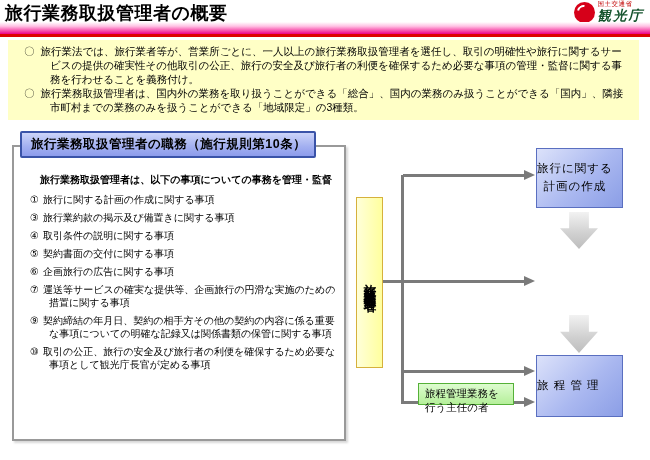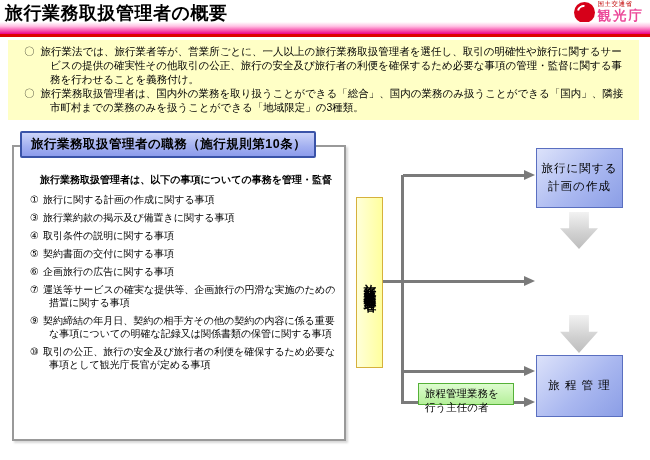--- a/index.html
+++ b/index.html
@@ -7,21 +7,21 @@
   body { font-family:"Liberation Sans","DejaVu Sans",sans-serif; color:#000; }
   .slide { position:relative; width:650px; height:460px; background:#fff; overflow:hidden; }
 
   
   .page-title { position:absolute; left:5px; top:1px; font-size:18px; font-weight:bold; letter-spacing:0.5px; }
   .logo { position:absolute; right:6px; top:1px; display:flex; align-items:flex-start; gap:3px; }
   .logo-disc { position:relative; width:21px; height:21px; background:#d60019; border-radius:50%; margin-top:1px; }
   .logo-swirl { position:absolute; left:3px; top:3px; width:13px; height:13px; border:2.5px solid transparent; border-top-color:#fff; border-radius:50%; transform:rotate(-35deg); }
   .logo-text { display:flex; flex-direction:column; line-height:1; }
   .logo-ministry { font-size:6.5px; color:#c00000; letter-spacing:0.5px; margin-bottom:1px; }
-  .logo-agency { font-size:13.5px; font-weight:bold; color:#ec4899; letter-spacing:2px; }
+  .logo-agency { font-size:13.5px; font-weight:bold; color:#14532d; letter-spacing:2px;font-style:italic; }
   .divider-grad { position:absolute; left:0; top:22px; width:650px; height:12px;
       background:linear-gradient(to bottom,#ffffff 0%,#ffc2e4 35%,#f857b0 70%,#ec0087 100%); }
   .divider-red { position:absolute; left:0; top:34px; width:650px; height:3px; background:#dd0000; }
 
   
   .summary { position:absolute; left:8px; top:40px; width:631px; height:80px; background:#ffffc6;
       padding:4px 10px 3px 16px; font-size:10.5px; line-height:14px; }
   .bullet { padding-left:26px; text-indent:-26px; }
   .bullet .marker { margin-right:6px; }
 
@@ -43,21 +43,21 @@
       display:flex; align-items:center; justify-content:center; }
   .manager-box span { writing-mode:vertical-rl; text-orientation:upright; font-size:12.5px; font-weight:bold; letter-spacing:2px; }
 
   .hline { position:absolute; height:3px; background:#7a7a7a; }
   .vline { position:absolute; width:3px;  background:#7a7a7a; }
   .ah { position:absolute; width:0; height:0; border-top:5.5px solid transparent;
         border-bottom:5.5px solid transparent; border-left:11px solid #7a7a7a; }
 
   .flow-box { position:absolute; left:536px; width:87px;
       background:linear-gradient(135deg,#dce2fa 0%,#aab8f0 55%,#8b9ee6 100%);
-      border:1px solid #5a6fc0; display:flex; align-items:center; justify-content:center;
+      border:1px solid #5a6fc0; display:flex; align-items:center; justify-content:flex-start;
       text-align:center; font-size:11.5px; line-height:1.55; white-space:pre-line; letter-spacing:1px; }
   .fb1 { top:148px; height:60px; }
   .fb2 { top:252px; height:58px; }
   .fb3 { top:355px; height:62px; }
 
   .down-arrow { position:absolute; left:560px; width:38px; height:37px;
       background:linear-gradient(to bottom,#f2f2f2 0%,#cfcfcf 60%,#bdbdbd 100%);
       clip-path:polygon(24% 0,76% 0,76% 44%,100% 44%,50% 100%,0 44%,24% 44%); }
   .da1 { top:212px; }
   .da2 { top:315px; height:38px; }

